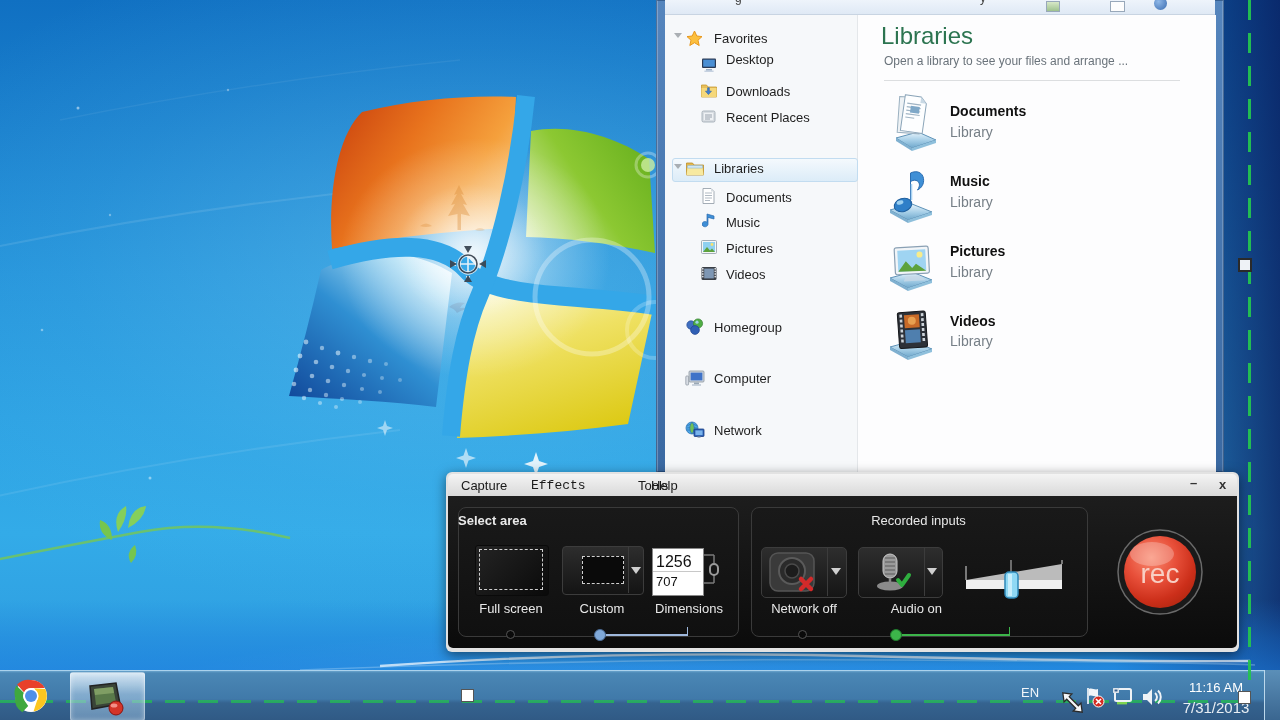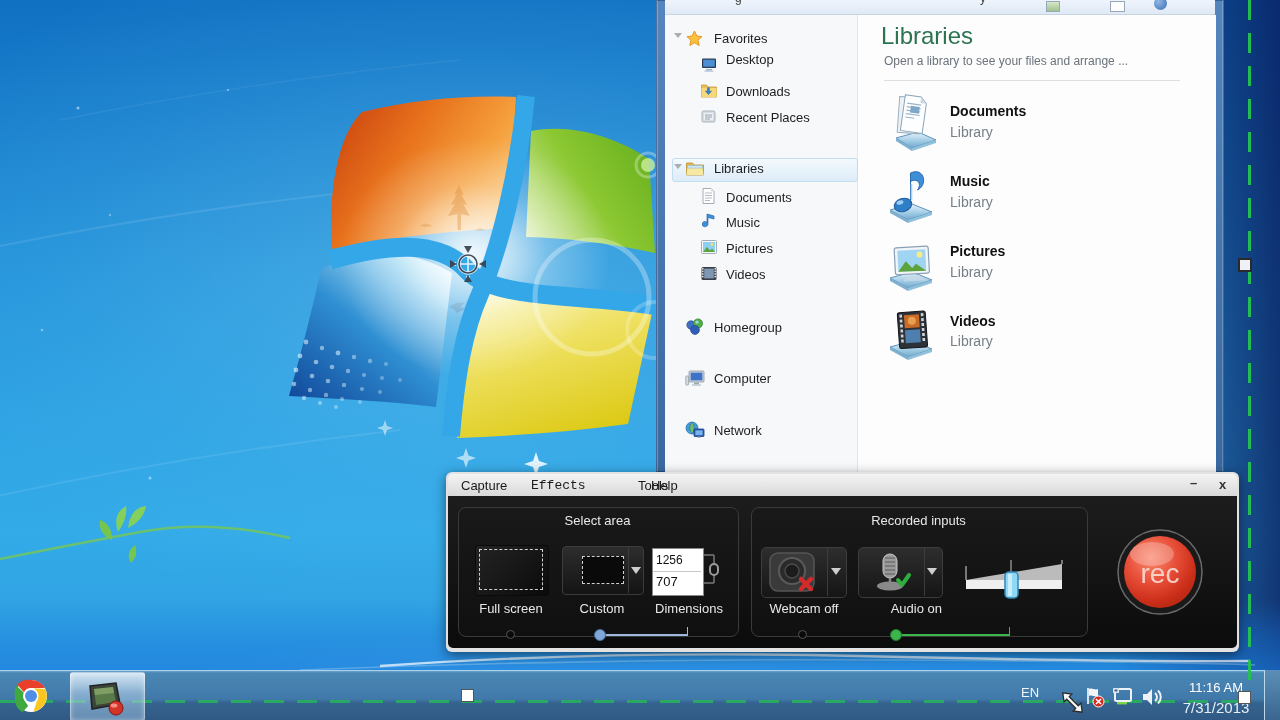--- a/index.html
+++ b/index.html
@@ -383,34 +383,34 @@
     <span class="abs" style="left:203px;top:4px;">Help</span>
     <span class="abs" style="left:742px;top:1px;font-weight:bold;color:#333;">–</span>
     <span class="abs" style="left:771px;top:3px;font-weight:bold;color:#333;">x</span>
   </div>
 
   <div class="abs" style="left:2px;top:24px;width:789px;height:152px;border-radius:0 0 5px 5px;
        background:linear-gradient(180deg,#1d1d1d,#0b0b0b);"></div>
   <div id="recbody" style="position:absolute;left:0;top:0;font-size:13px;color:#e8e8e8;">
 
     <div class="abs" style="left:12px;top:35px;width:279px;height:128px;border:1px solid #3a3a3a;border-radius:8px;background:linear-gradient(180deg,#191919,#101010);"></div>
-    <div class="abs" style="left:12px;top:41px;width:279px;text-align:center;">Select area</div>
+    <div class="abs" style="left:12px;top:41px;width:279px;text-align:left;font-weight:bold;">Select area</div>
 
     <div class="abs" style="left:29px;top:73px;width:72px;height:49px;background:linear-gradient(135deg,#242424,#0a0a0a);border:1px solid #0a0a0a;border-radius:3px;"></div>
     <div class="abs" style="left:33px;top:77px;width:62px;height:39px;border:1px dashed #cfcfcf;"></div>
     <div class="abs" style="left:29px;top:129px;width:72px;text-align:center;">Full screen</div>
 
     <div class="abs" style="left:116px;top:74px;width:80px;height:47px;border:1px solid #3c3c3c;border-radius:4px;background:linear-gradient(180deg,#2d2d2d,#141414);"></div>
     <div class="abs" style="left:136px;top:84px;width:40px;height:26px;background:#0a0a0a;border:1px dashed #cfcfcf;"></div>
     <div class="abs" style="left:182px;top:74px;width:1px;height:47px;background:#3c3c3c;"></div>
     <div class="abs" style="left:185px;top:95px;width:0;height:0;border-left:5px solid transparent;border-right:5px solid transparent;border-top:7px solid #cfcfcf;"></div>
     <div class="abs" style="left:116px;top:129px;width:80px;text-align:center;">Custom</div>
 
     <div class="abs" style="left:206px;top:76px;width:50px;height:46px;background:#fff;border:1px solid #888;"></div>
-    <div class="abs" style="left:210px;top:81px;font-size:12px;color:#111;">1256</div>
+    <div class="abs" style="left:210px;top:81px;font-size:16px;color:#111;">1256</div>
     <div class="abs" style="left:207px;top:99px;width:48px;height:1px;background:#c8c8c8;"></div>
     <div class="abs" style="left:210px;top:102px;font-size:13px;color:#111;">707</div>
     <svg class="abs" style="left:257px;top:80px" width="20" height="40" viewBox="0 0 20 40">
       <path d="M1,3 h10 M1,31 h10" stroke="#7a7a7a" stroke-width="1.5" fill="none"></path>
       <path d="M11,3 v8 M11,31 v-8" stroke="#7a7a7a" stroke-width="1.5" fill="none"></path>
       <rect x="7" y="12" width="8" height="11" rx="4" fill="none" stroke="#9a9a9a" stroke-width="2"></rect>
     </svg>
     <div class="abs" style="left:206px;top:129px;width:74px;text-align:center;">Dimensions</div>
 
     <div class="abs" style="left:60px;top:158px;width:7px;height:7px;border-radius:50%;background:#0a0a0a;border:1px solid #555;"></div>
@@ -423,21 +423,21 @@
 
     <div class="abs" style="left:315px;top:75px;width:84px;height:49px;border:1px solid #3c3c3c;border-radius:5px;background:linear-gradient(180deg,#2e2e2e,#151515);"></div>
     <div class="abs" style="left:381px;top:75px;width:1px;height:49px;background:#3c3c3c;"></div>
     <svg class="abs" style="left:322px;top:79px" width="52" height="42" viewBox="0 0 52 42">
       <rect x="2" y="2" width="44" height="38" rx="8" fill="#3a3a3a" stroke="#555" stroke-width="1.5"></rect>
       <circle cx="24" cy="20" r="13" fill="#2a2a2a" stroke="#5a5a5a" stroke-width="2"></circle>
       <circle cx="24" cy="20" r="7" fill="#1c1c1c" stroke="#4a4a4a" stroke-width="1.5"></circle>
       <path d="M33,28 l10,10 M43,28 l-10,10" stroke="#d42a2a" stroke-width="4.5" stroke-linecap="round"></path>
     </svg>
     <div class="abs" style="left:385px;top:96px;width:0;height:0;border-left:5px solid transparent;border-right:5px solid transparent;border-top:7px solid #cfcfcf;"></div>
-    <div class="abs" style="left:308px;top:129px;width:100px;text-align:center;">Webcam off</div>
+    <div class="abs" style="left:308px;top:129px;width:100px;text-align:center;">Network off</div>
 
     <div class="abs" style="left:412px;top:75px;width:83px;height:49px;border:1px solid #3c3c3c;border-radius:5px;background:linear-gradient(180deg,#2e2e2e,#151515);"></div>
     <div class="abs" style="left:478px;top:75px;width:1px;height:49px;background:#3c3c3c;"></div>
     <svg class="abs" style="left:424px;top:78px" width="48" height="46" viewBox="0 0 48 46">
       <ellipse cx="20" cy="36" rx="13" ry="4.5" fill="#8a8a8a"></ellipse>
       <rect x="13" y="4" width="14" height="24" rx="7" fill="#9a9a9a" stroke="#c8c8c8" stroke-width="1"></rect>
       <path d="M15,8 h10 M15,12 h10 M15,16 h10 M15,20 h10 M15,24 h10" stroke="#5a5a5a" stroke-width="1.2"></path>
       <path d="M20,28 v6" stroke="#888" stroke-width="2.5"></path>
       <path d="M28,30 l4,5 7,-10" stroke="#2fae3f" stroke-width="4" fill="none" stroke-linecap="round" stroke-linejoin="round"></path>
     </svg>

